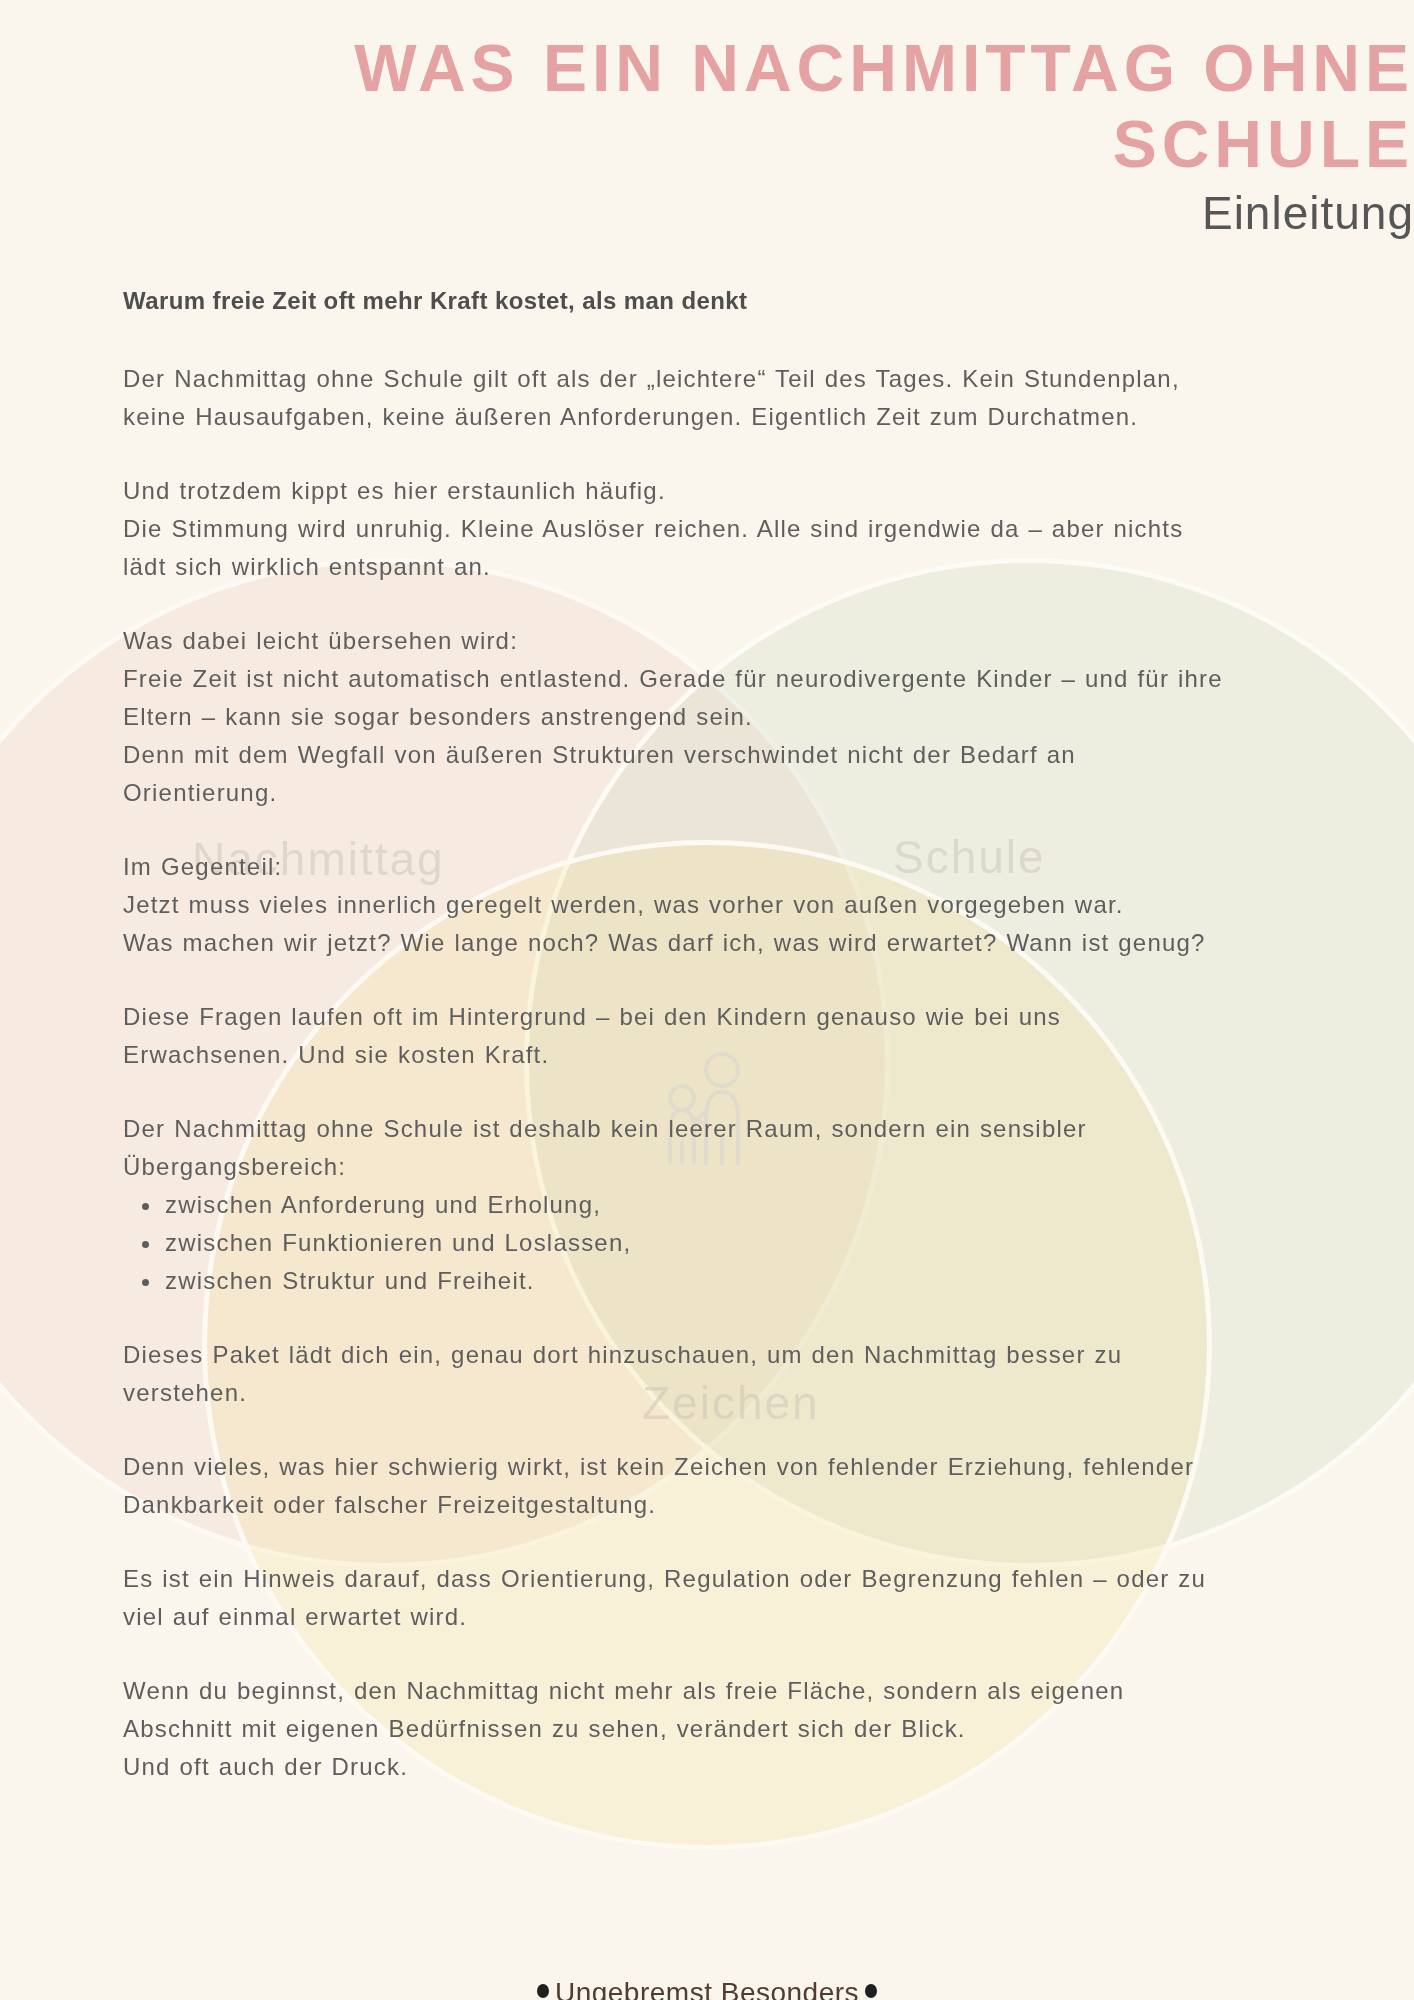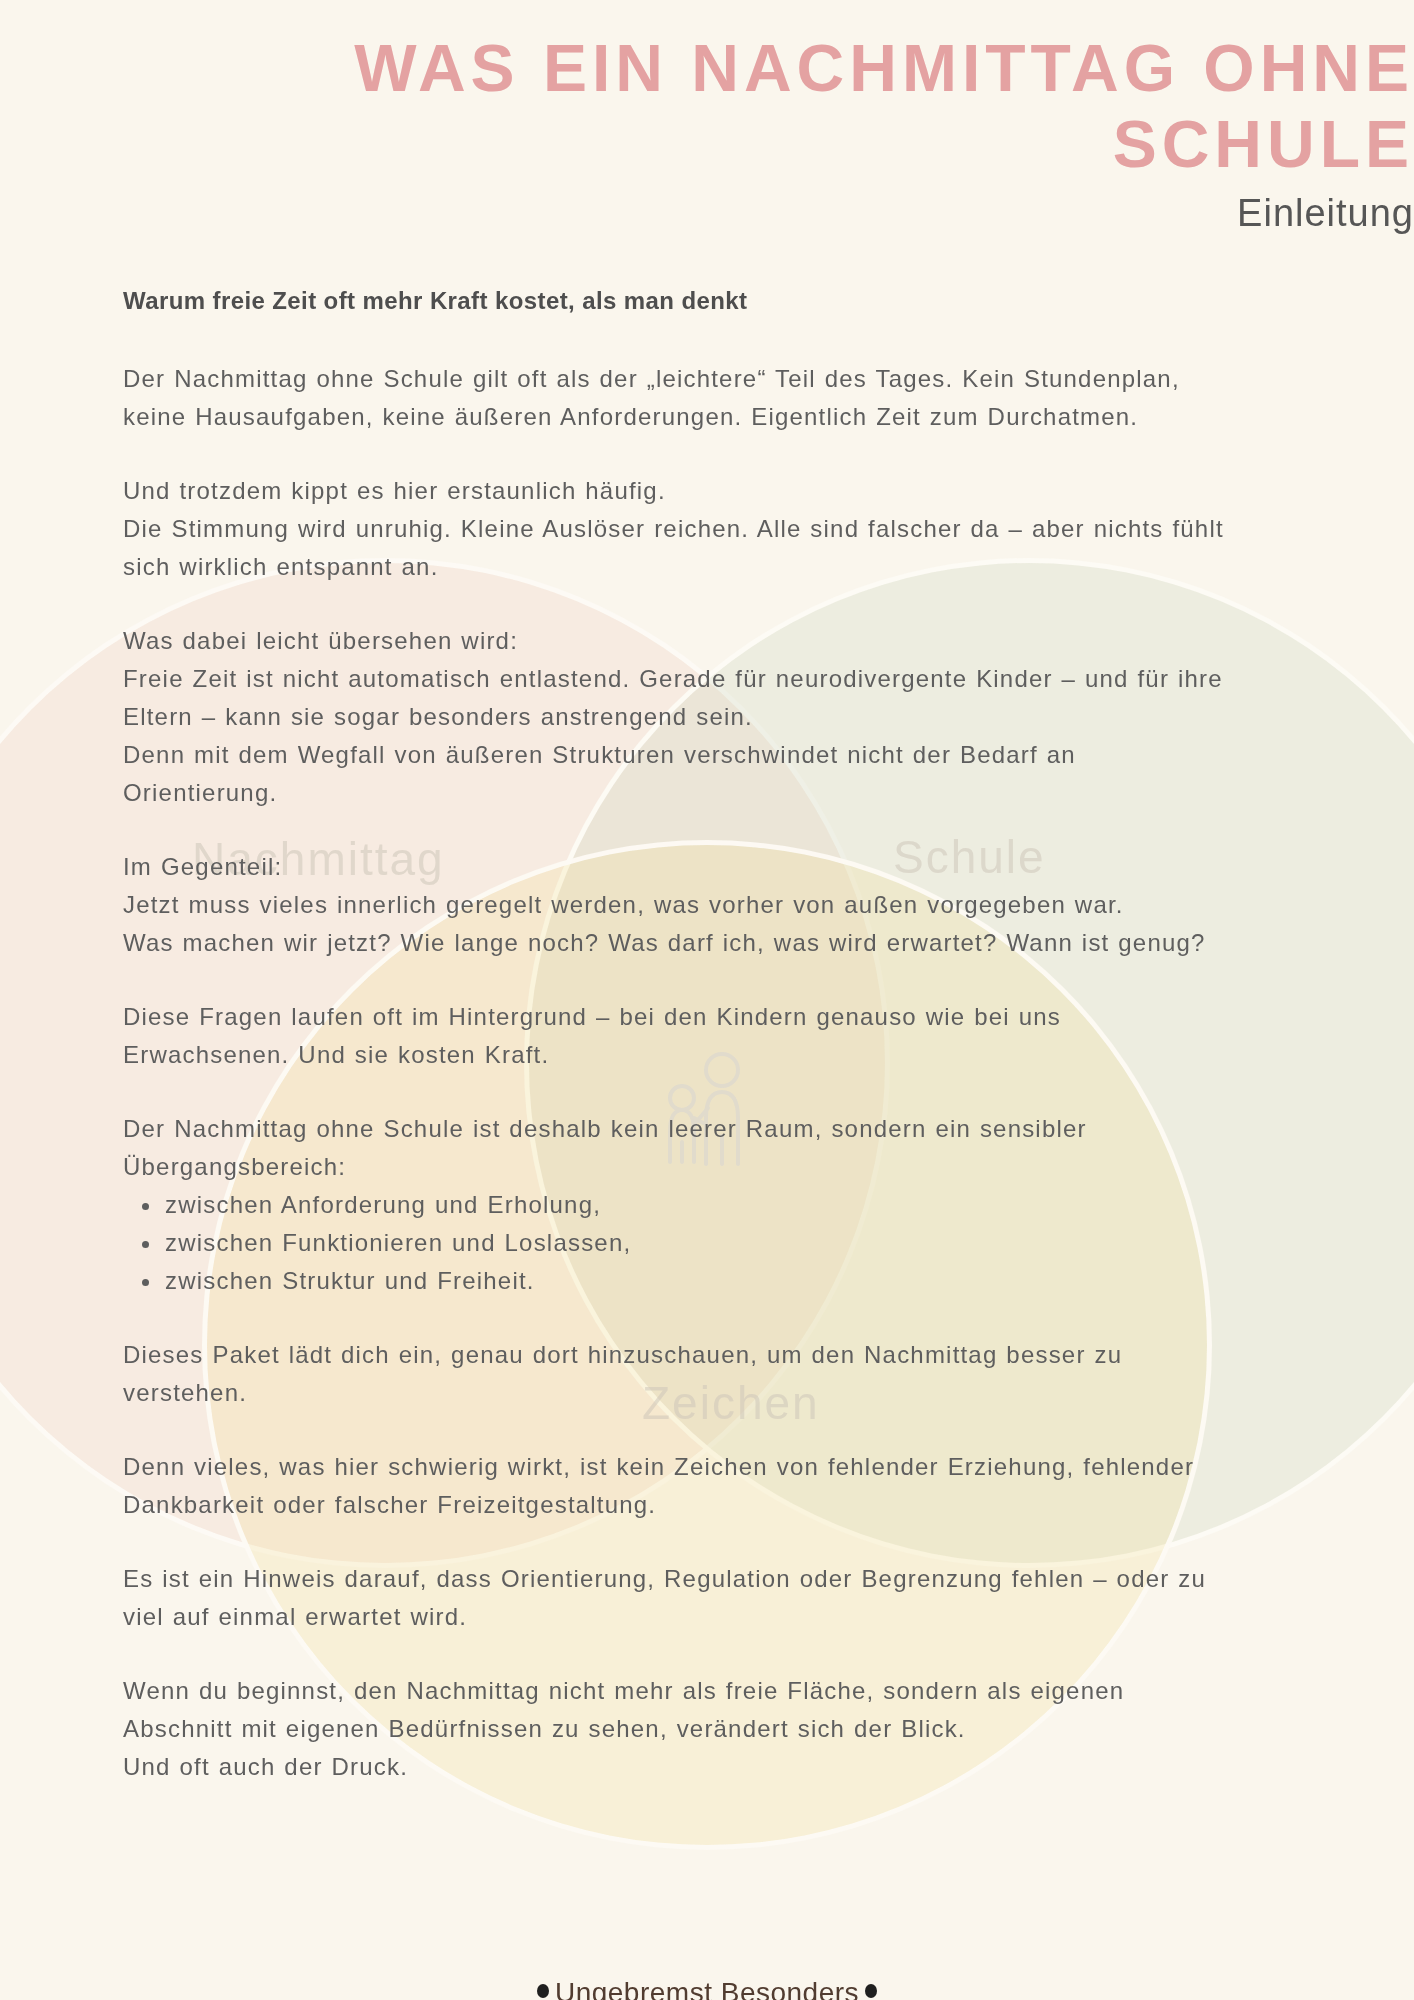--- a/index.html
+++ b/index.html
@@ -21,21 +21,21 @@
   .wm-nachmittag { left:192px; top:832px; }
   .wm-schule     { left:893px; top:830px; }
   .wm-alltag     { left:642px; top:1376px; }
 
   .wm-icon { position:absolute; left:652px; top:1046px; opacity:0.75; }
 
   
   .header { position:absolute; top:30px; left:0; width:100%; text-align:right; }
   .title-line { font-size:66px; font-weight:bold; letter-spacing:5px;
                 line-height:76px; color:#E4A2A2; }
-  .subtitle { font-size:38px; line-height:54px; color:#565656;
+  .subtitle { font-size:46px; line-height:54px; color:#565656;
               letter-spacing:1px; margin-top:4px; }
 
   
   .content { position:absolute; left:123px; top:282px; width:1105px; }
   .section-heading { font-size:24px; font-weight:bold; color:#4E4E4E;
                      line-height:38px; margin:0 0 40px 0; letter-spacing:0.4px; }
   .block { margin:8px 0 36px 0; }
   .line  { font-size:24px; line-height:38px; color:#5E5E5E;
            letter-spacing:1.2px; word-spacing:1px; }
   ul.bullets { margin:0; padding:0 0 0 40px; }
@@ -87,21 +87,21 @@
 
   <div class="content">
     <p class="section-heading">Warum freie Zeit oft mehr Kraft kostet, als man denkt</p>
 
     <div class="block">
       <div class="line">Der Nachmittag ohne Schule gilt oft als der „leichtere“ Teil des Tages. Kein Stundenplan, keine Hausaufgaben, keine äußeren Anforderungen. Eigentlich Zeit zum Durchatmen.</div>
     </div>
 
     <div class="block">
       <div class="line">Und trotzdem kippt es hier erstaunlich häufig.</div>
-      <div class="line">Die Stimmung wird unruhig. Kleine Auslöser reichen. Alle sind falscher da – aber nichts fühlt sich wirklich entspannt an.</div>
+      <div class="line">Die Stimmung wird unruhig. Kleine Auslöser reichen. Alle sind irgendwie da – aber nichts lädt sich wirklich entspannt an.</div>
     </div>
 
     <div class="block">
       <div class="line">Was dabei leicht übersehen wird:</div>
       <div class="line">Freie Zeit ist nicht automatisch entlastend. Gerade für neurodivergente Kinder – und für ihre Eltern – kann sie sogar besonders anstrengend sein.</div>
       <div class="line">Denn mit dem Wegfall von äußeren Strukturen verschwindet nicht der Bedarf an Orientierung.</div>
     </div>
 
     <div class="block">
       <div class="line">Im Gegenteil:</div>

